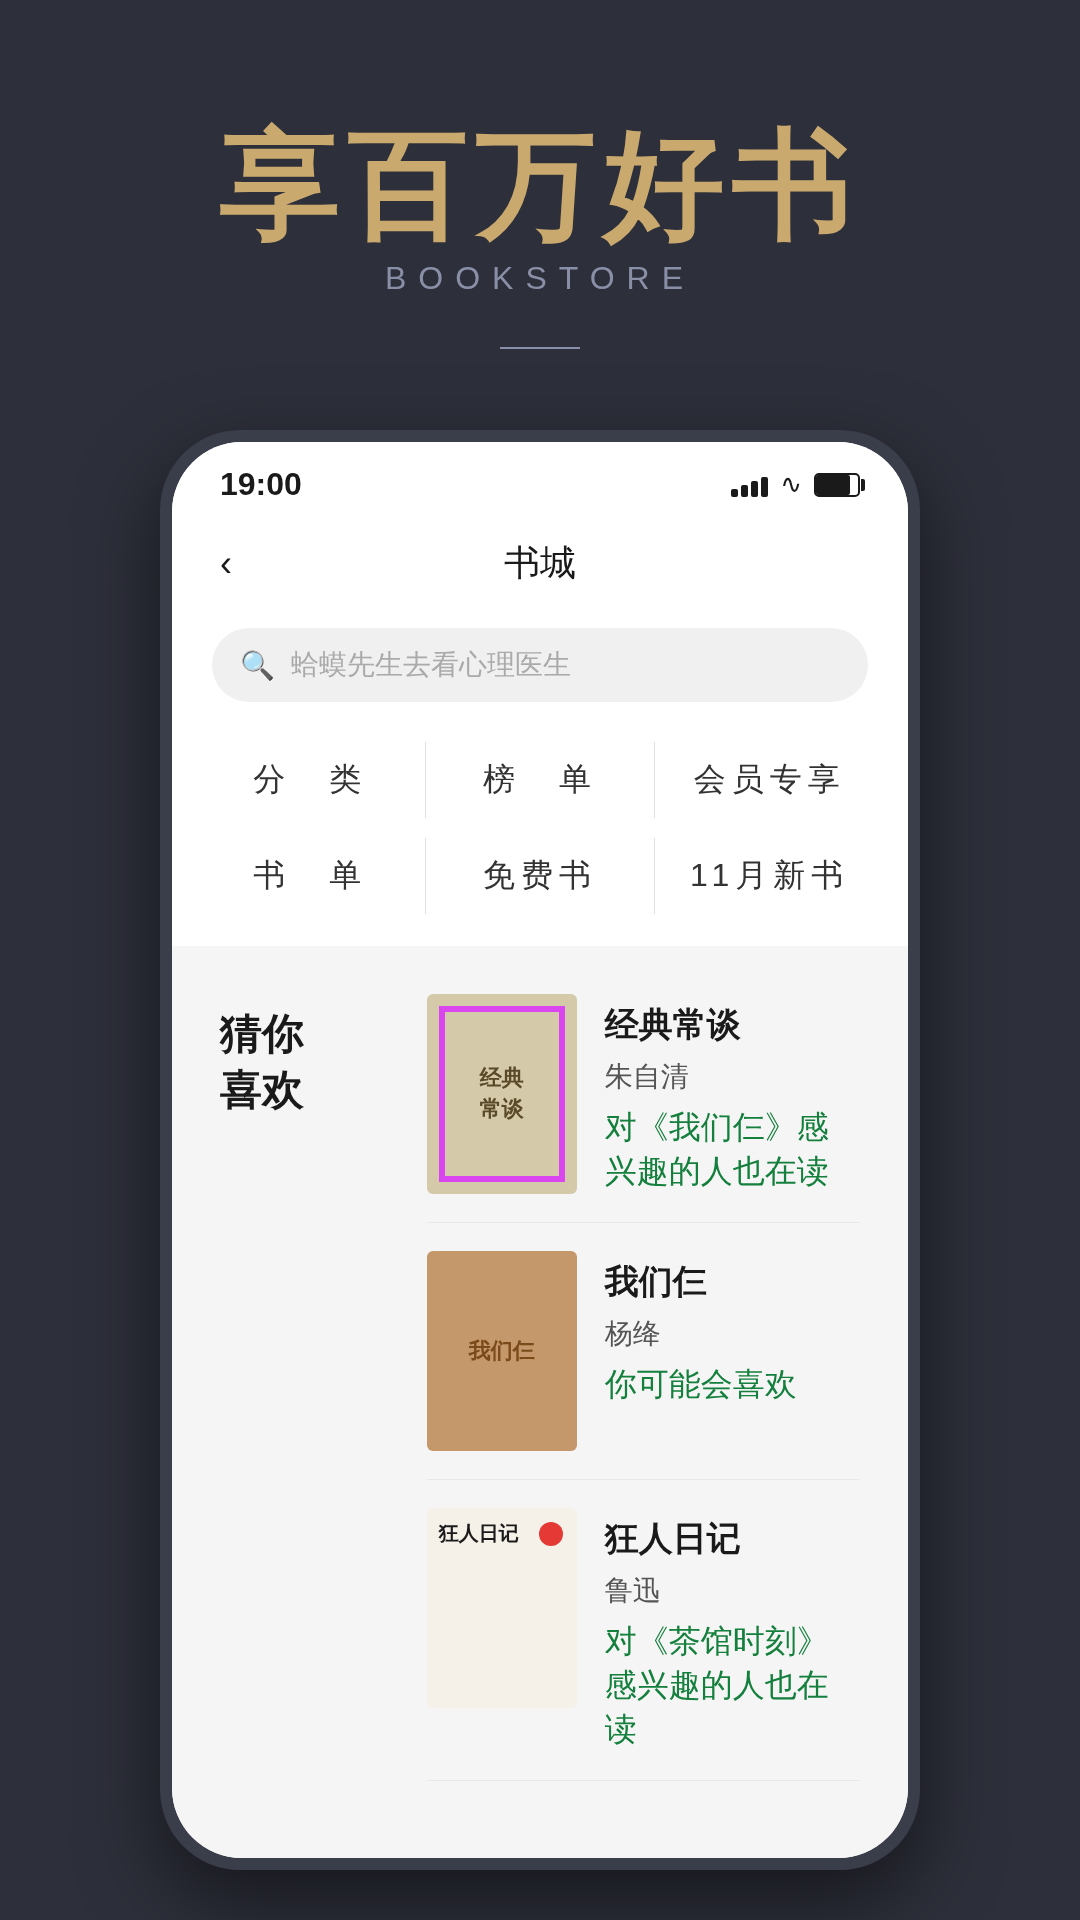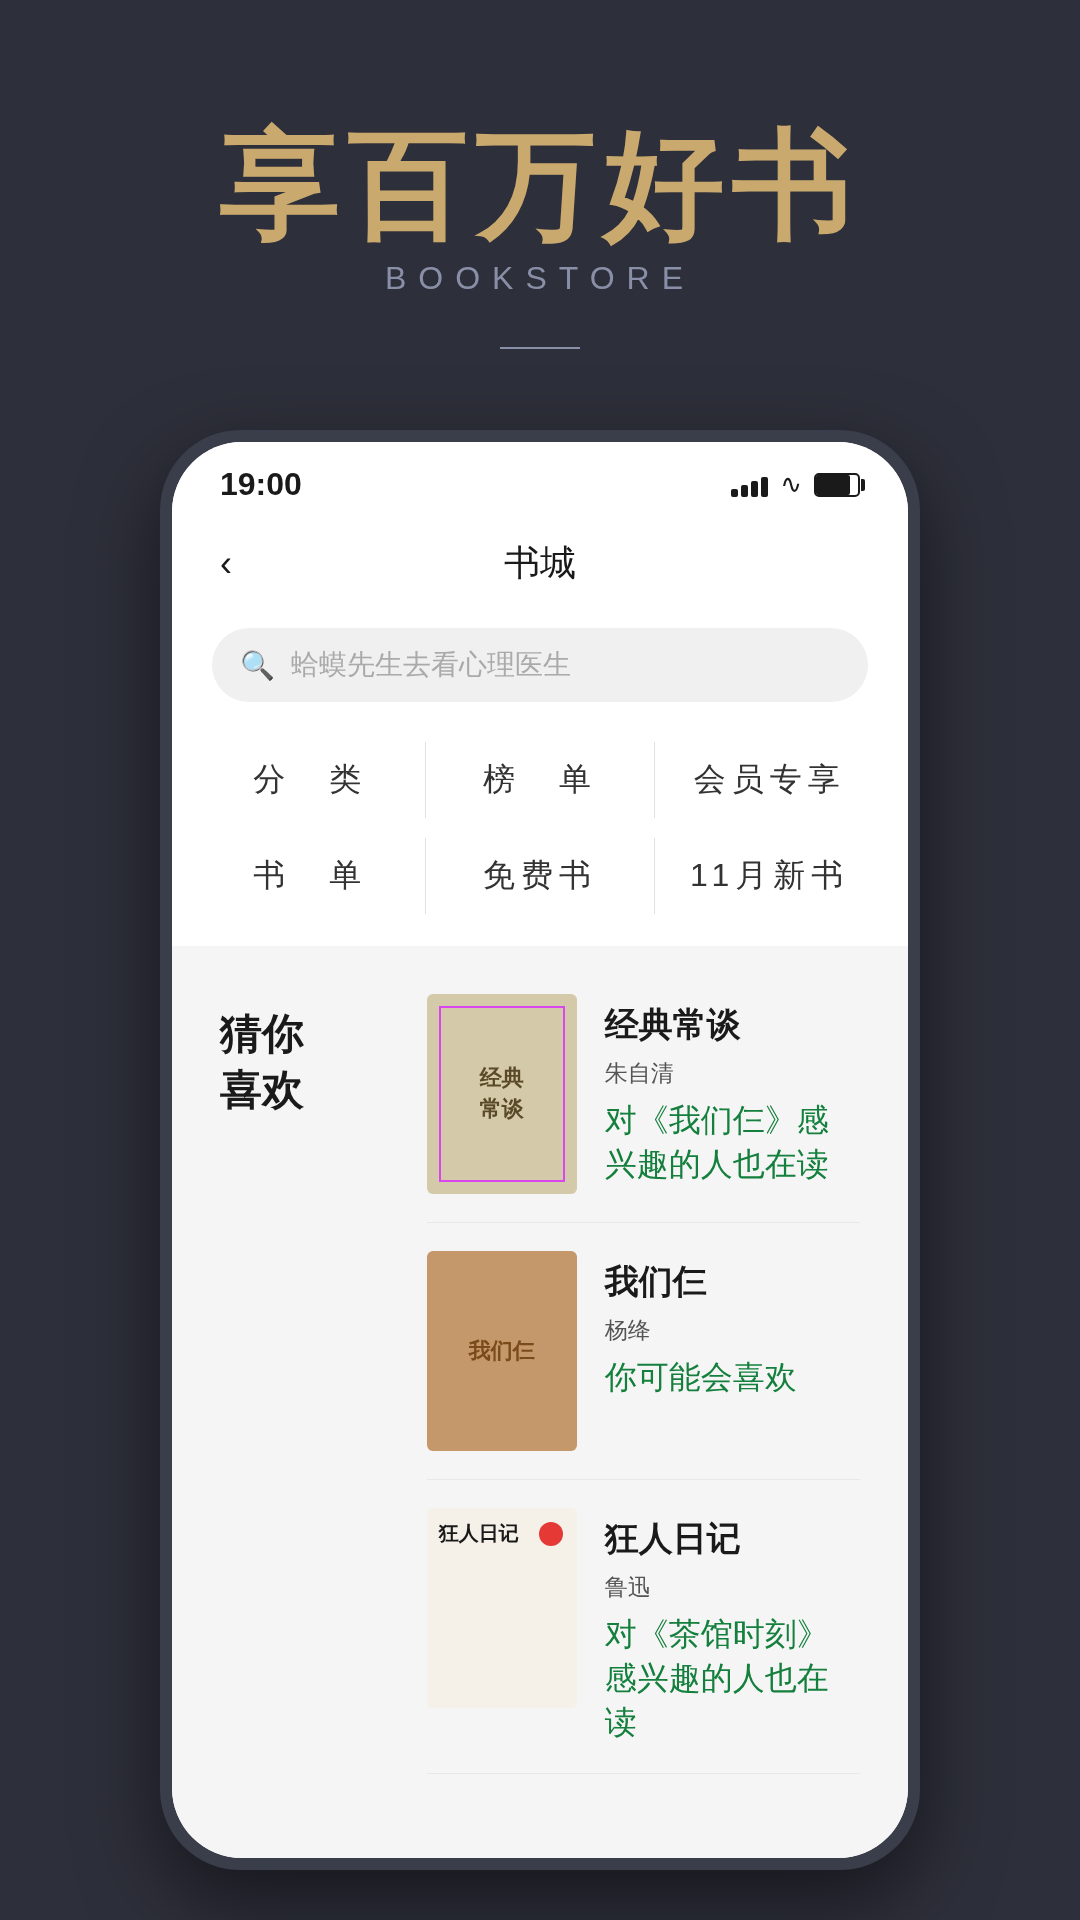--- a/index.html
+++ b/index.html
@@ -283,41 +283,41 @@
       gap: 10px;
     }
 
     .book-title {
       font-size: 34px;
       font-weight: 600;
       color: #1a1a1a;
     }
 
     .book-author {
-      font-size: 23px;
+      font-size: 28px;
       color: #555;
     }
 
     .book-desc {
       font-size: 32px;
       color: #15803d;
     }
 
     
     .cover-jdct {
       background: #d4c9a8;
       display: flex;
       flex-direction: column;
       align-items: center;
       justify-content: center;
       padding: 12px;
     }
 
     .cover-jdct-inner {
-      border: 2px solid #d946ef;
+      border: 6px solid #d946ef;
       width: 100%;
       height: 100%;
       display: flex;
       flex-direction: column;
       align-items: center;
       justify-content: center;
       padding: 8px;
     }
 
     .cover-jdct-text {

